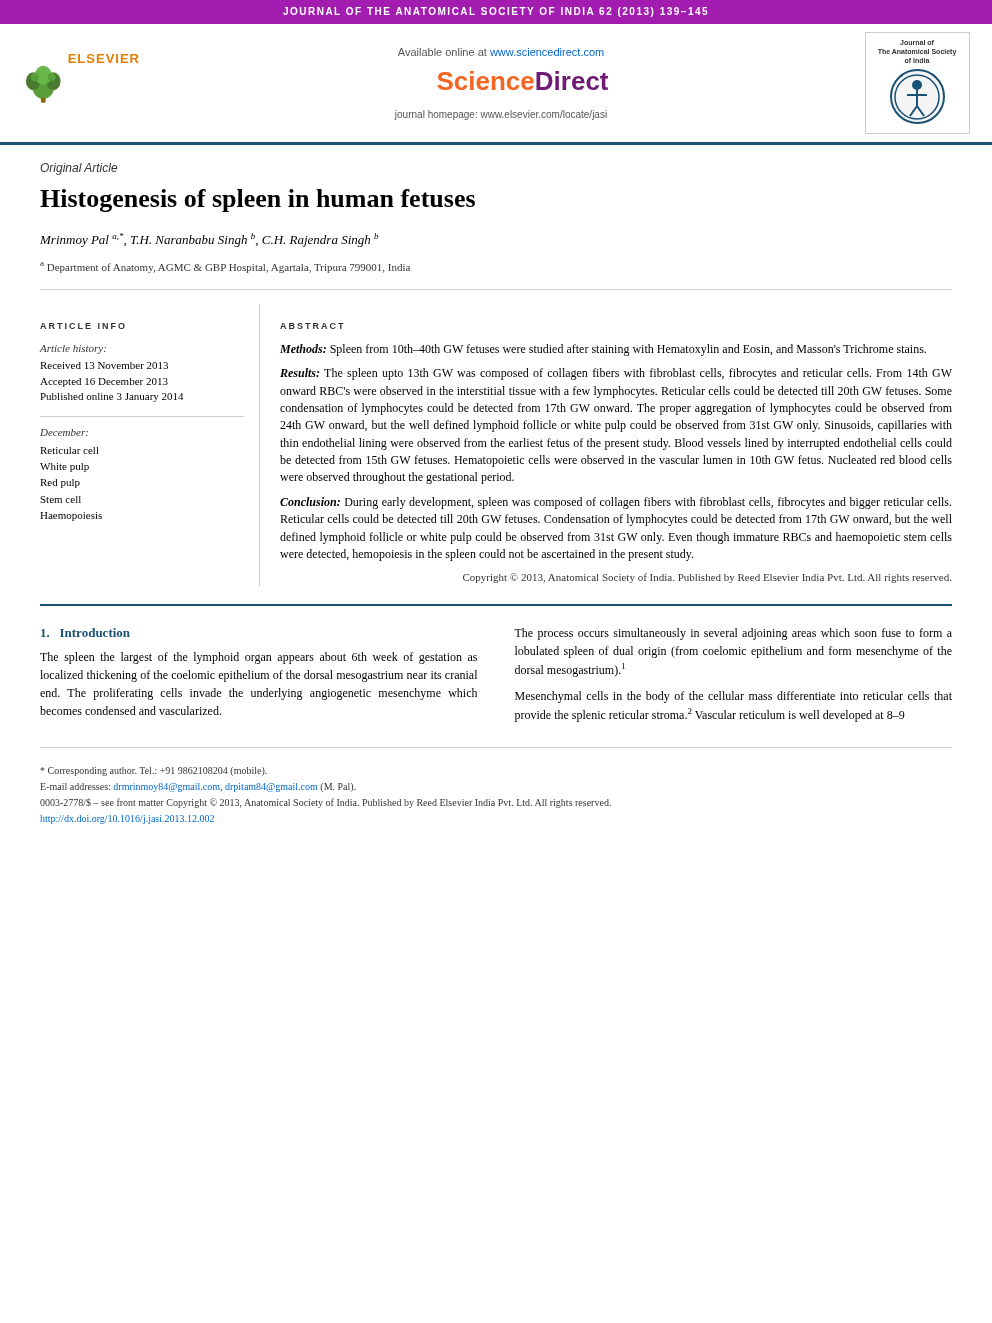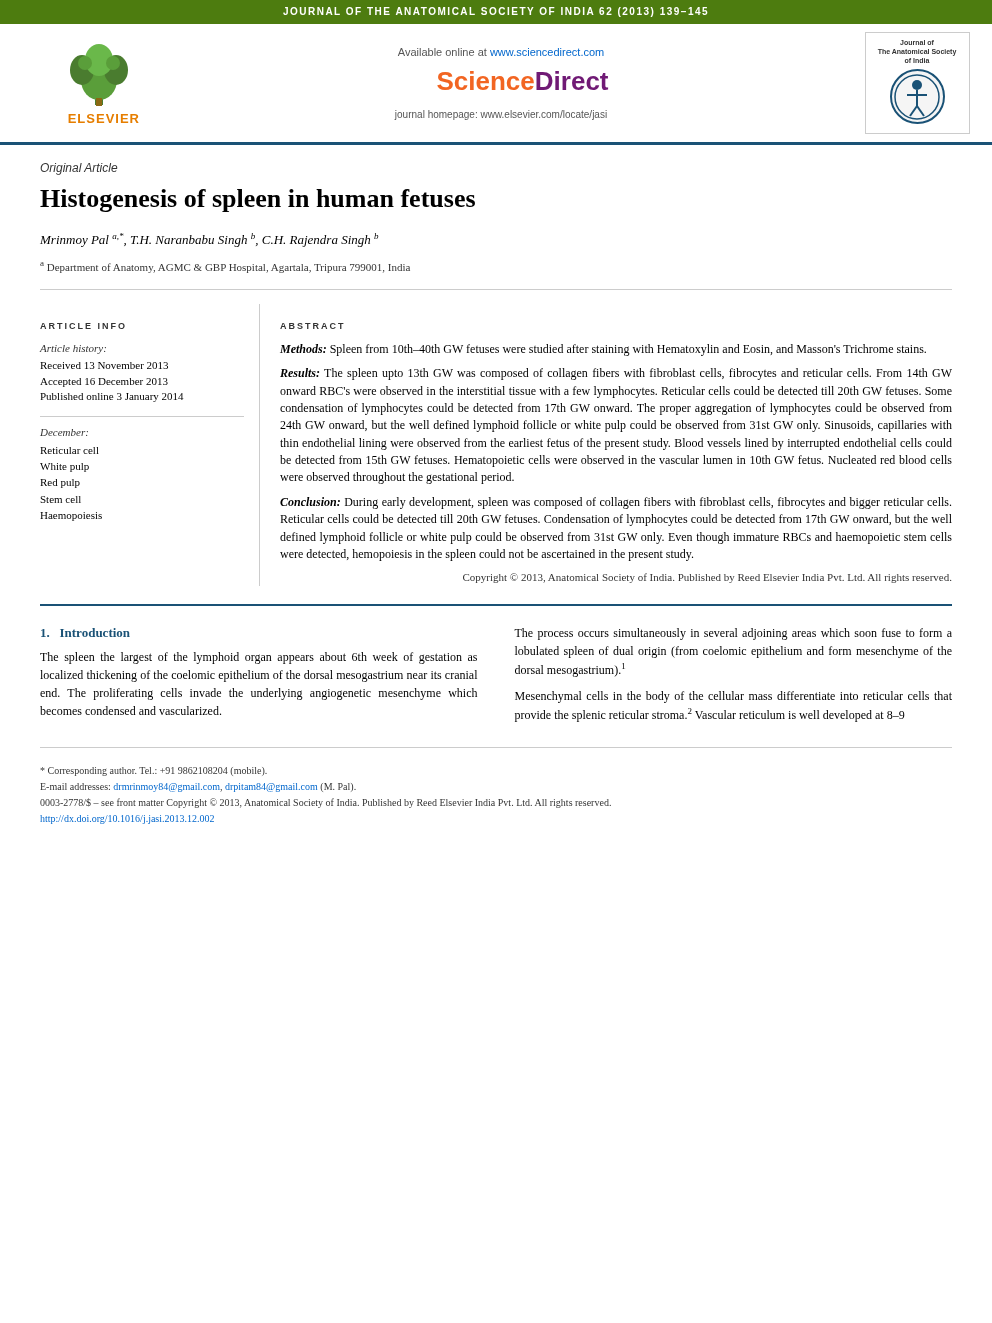--- a/index.html
+++ b/index.html
@@ -6,43 +6,43 @@
     body {
       font-family: 'Times New Roman', Times, serif;
       background: #fff;
       color: #000;
       width: 992px;
       min-height: 1323px;
       font-size: 13px;
       line-height: 1.4;
     }
     .top-banner {
-      background: #4d7c0f;
+      background: #a21caf;
       color: #fff;
       text-align: center;
       padding: 5px 0;
       font-size: 10px;
       letter-spacing: 1.5px;
       font-family: Arial, sans-serif;
       font-weight: bold;
     }
     .header-area {
       display: flex;
       align-items: center;
       padding: 8px 20px;
       border-bottom: 3px solid #1a5276;
     }
     .elsevier-logo {
       width: 120px;
       flex-shrink: 0;
     }
     .elsevier-logo-inner {
       display: flex;
-      flex-direction: column;
-      align-items: flex-end;
+      flex-direction: row;
+      align-items: flex-start;
     }
     .elsevier-tree {
       width: 80px;
       height: 70px;
     }
     .elsevier-text {
       color: #e67e00;
       font-family: Arial, sans-serif;
       font-size: 13px;
       font-weight: bold;

